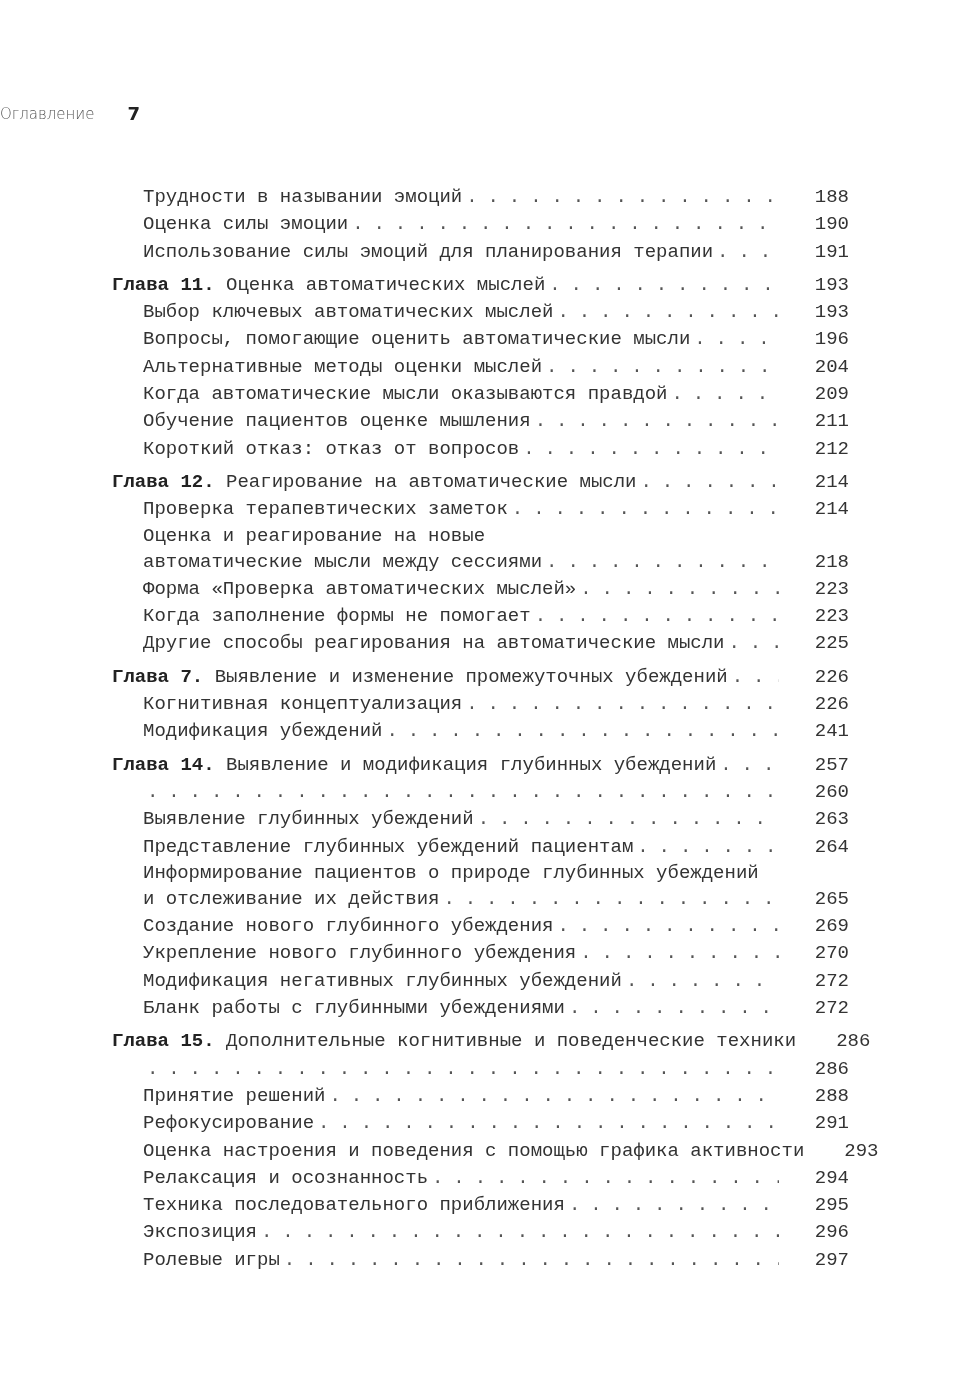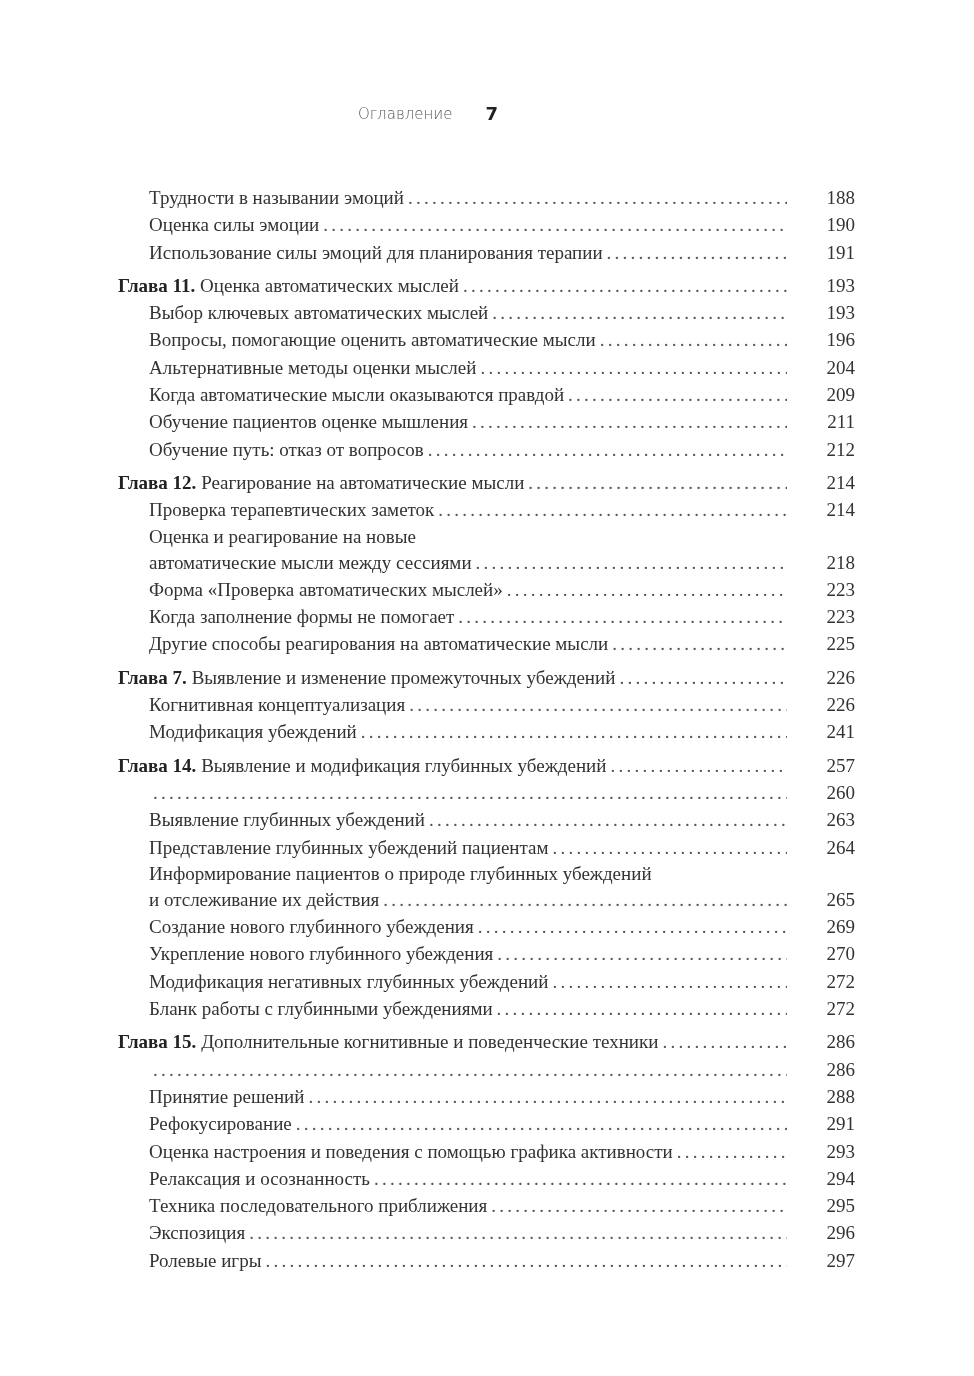--- a/index.html
+++ b/index.html
@@ -1,24 +1,24 @@
 <!DOCTYPE html>
 <html><head>
 <meta charset="utf-8">
 <style>
   html, body { margin: 0; padding: 0; background: #ffffff; }
   body { width: 974px; height: 1376px; position: relative; overflow: hidden; color: #2a2a2a; }
-  .running-head { position: absolute; top: 103px; left: 0; width: 856px; text-align: center; font-family: "DejaVu Sans", sans-serif; }
+  .running-head { position: absolute; top: 103px; left: 0; width: 856px; text-align: left; font-family: "DejaVu Sans", sans-serif; }
   .rh-title { font-size: 15px; color: #555; font-weight: 300; margin-right: 28px; vertical-align: middle; }
   .rh-page { font-size: 18px; font-weight: bold; color: #222; vertical-align: middle; }
-  .toc { position: absolute; top: 184px; left: 118px; width: 737px; font-family: Liberation Serif, serif; font-size: 19px; color: #333; }
+  .toc { position: absolute; top: 184px; left: 112px; width: 737px; font-family: Liberation Mono, monospace; font-size: 19px; color: #333; }
   .entry { display: flex; align-items: baseline; height: 27.3px; line-height: 27.3px; white-space: nowrap; }
   .entry.sub { padding-left: 31px; }
   .entry.wrapfirst { padding-left: 31px; height: 25px; line-height: 25px; }
-  .entry.chapter { margin-top: 6px; justify-content: flex-end; }
+  .entry.chapter { margin-top: 6px; }
   .label { flex: 0 0 auto; }
   .chap-prefix { font-weight: bold; color: #222; }
   .dots { flex: 1 1 auto; overflow: hidden; margin: 0 4px; letter-spacing: 3.2px; color: #555; }
   .dots::after { content: ". . . . . . . . . . . . . . . . . . . . . . . . . . . . . . . . . . . . . . . . . . . . . . . . . . . . . . . . . . . . . . . . . . . . . . . . . . . . . . . . . . . . . . . . . . . . . . . . . . . . . . . . . . . . . . . ."; letter-spacing: 0; word-spacing: -1.5px; }
   .page { flex: 0 0 auto; text-align: right; min-width: 32px; margin-left: 32px; }
 </style>
 </head>
 <body>
 
 <div class="running-head">
@@ -68,21 +68,21 @@
       <span class="label">Когда автоматические мысли оказываются правдой</span>
       <span class="dots"></span>
       <span class="page">209</span>
     </div>
   <div class="entry sub">
       <span class="label">Обучение пациентов оценке мышления</span>
       <span class="dots"></span>
       <span class="page">211</span>
     </div>
   <div class="entry sub">
-      <span class="label">Обучение путь: отказ от вопросов</span>
+      <span class="label">Короткий отказ: отказ от вопросов</span>
       <span class="dots"></span>
       <span class="page">212</span>
     </div>
 
   <div class="entry chapter">
       <span class="label"><span class="chap-prefix">Глава 12.</span> <span>Реагирование на автоматические мысли</span></span>
       <span class="dots"></span>
       <span class="page">214</span>
     </div>
   <div class="entry sub">

